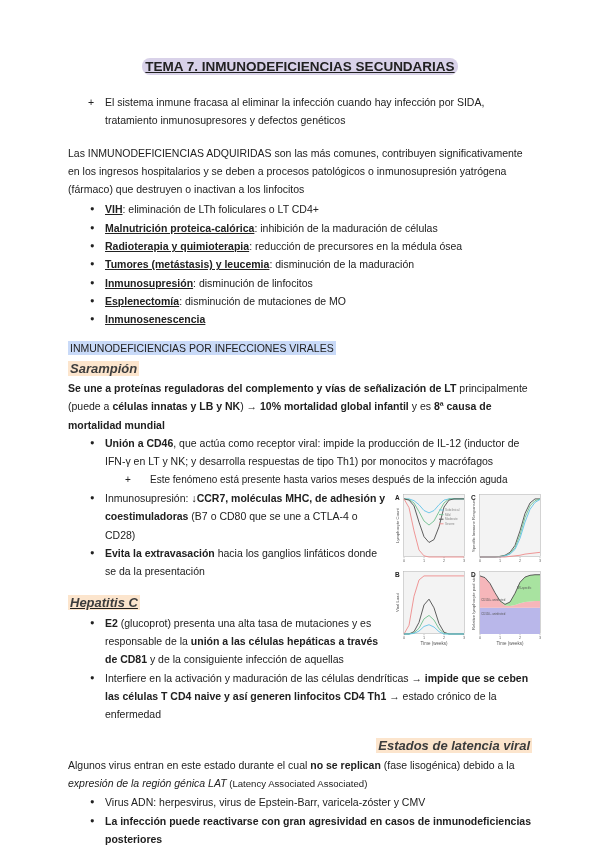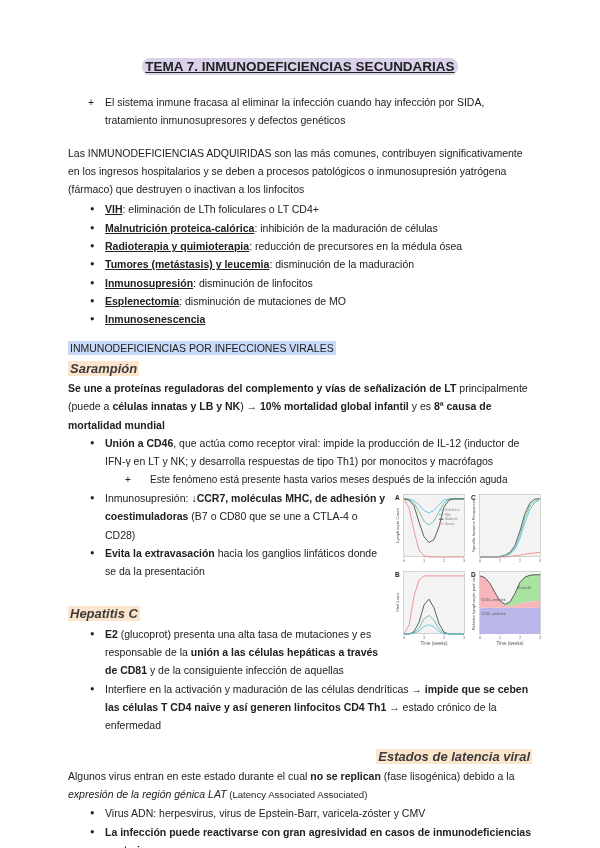--- a/index.html
+++ b/index.html
@@ -15,21 +15,21 @@
   .para{margin:0;}
   .causes{margin:2px 0 10px 0;}
   .b1{display:flex;margin:0;}
   .b1 .dot{width:15px;margin-left:22px;flex:none;font-size:7.5px;}
   .b1 .btxt{flex:1;}
   .term{font-weight:bold;text-decoration:underline;}
   .sect{margin:0 0 0 0;font-size:10.5px;}
   .sect span{background:#c9daf8;padding:1px 2px;}
   .subh{margin:3px 0 1px 0;font-size:13px;}
   .subh span{background:#fce5cd;padding:0 2px;font-style:italic;font-weight:bold;color:#3c3c3c;}
-  .subh.gap{margin-top:25px;}
+  .subh.gap{margin-top:14px;text-decoration:underline;}
   .subh.gap2{margin-top:13px;text-align:right;}
   .subplus{display:flex;margin-left:57px;font-size:10px;}
   .subplus .plus{width:25px;flex:none;}
   .subplus .ptxt{flex:1;}
   
   .figure{float:right;width:152px;margin:2px -14px 14px 8px;display:grid;
           grid-template-columns:76px 76px;grid-column-gap:0;grid-row-gap:4px;}
   .panel{position:relative;display:flex;align-items:flex-start;padding-top:3px;}
   .pletter{position:absolute;left:1px;top:-2px;font-weight:bold;font-size:6.5px;color:#222;}
   .pylab{writing-mode:vertical-rl;transform:rotate(180deg);font-size:4.2px;line-height:7px;

